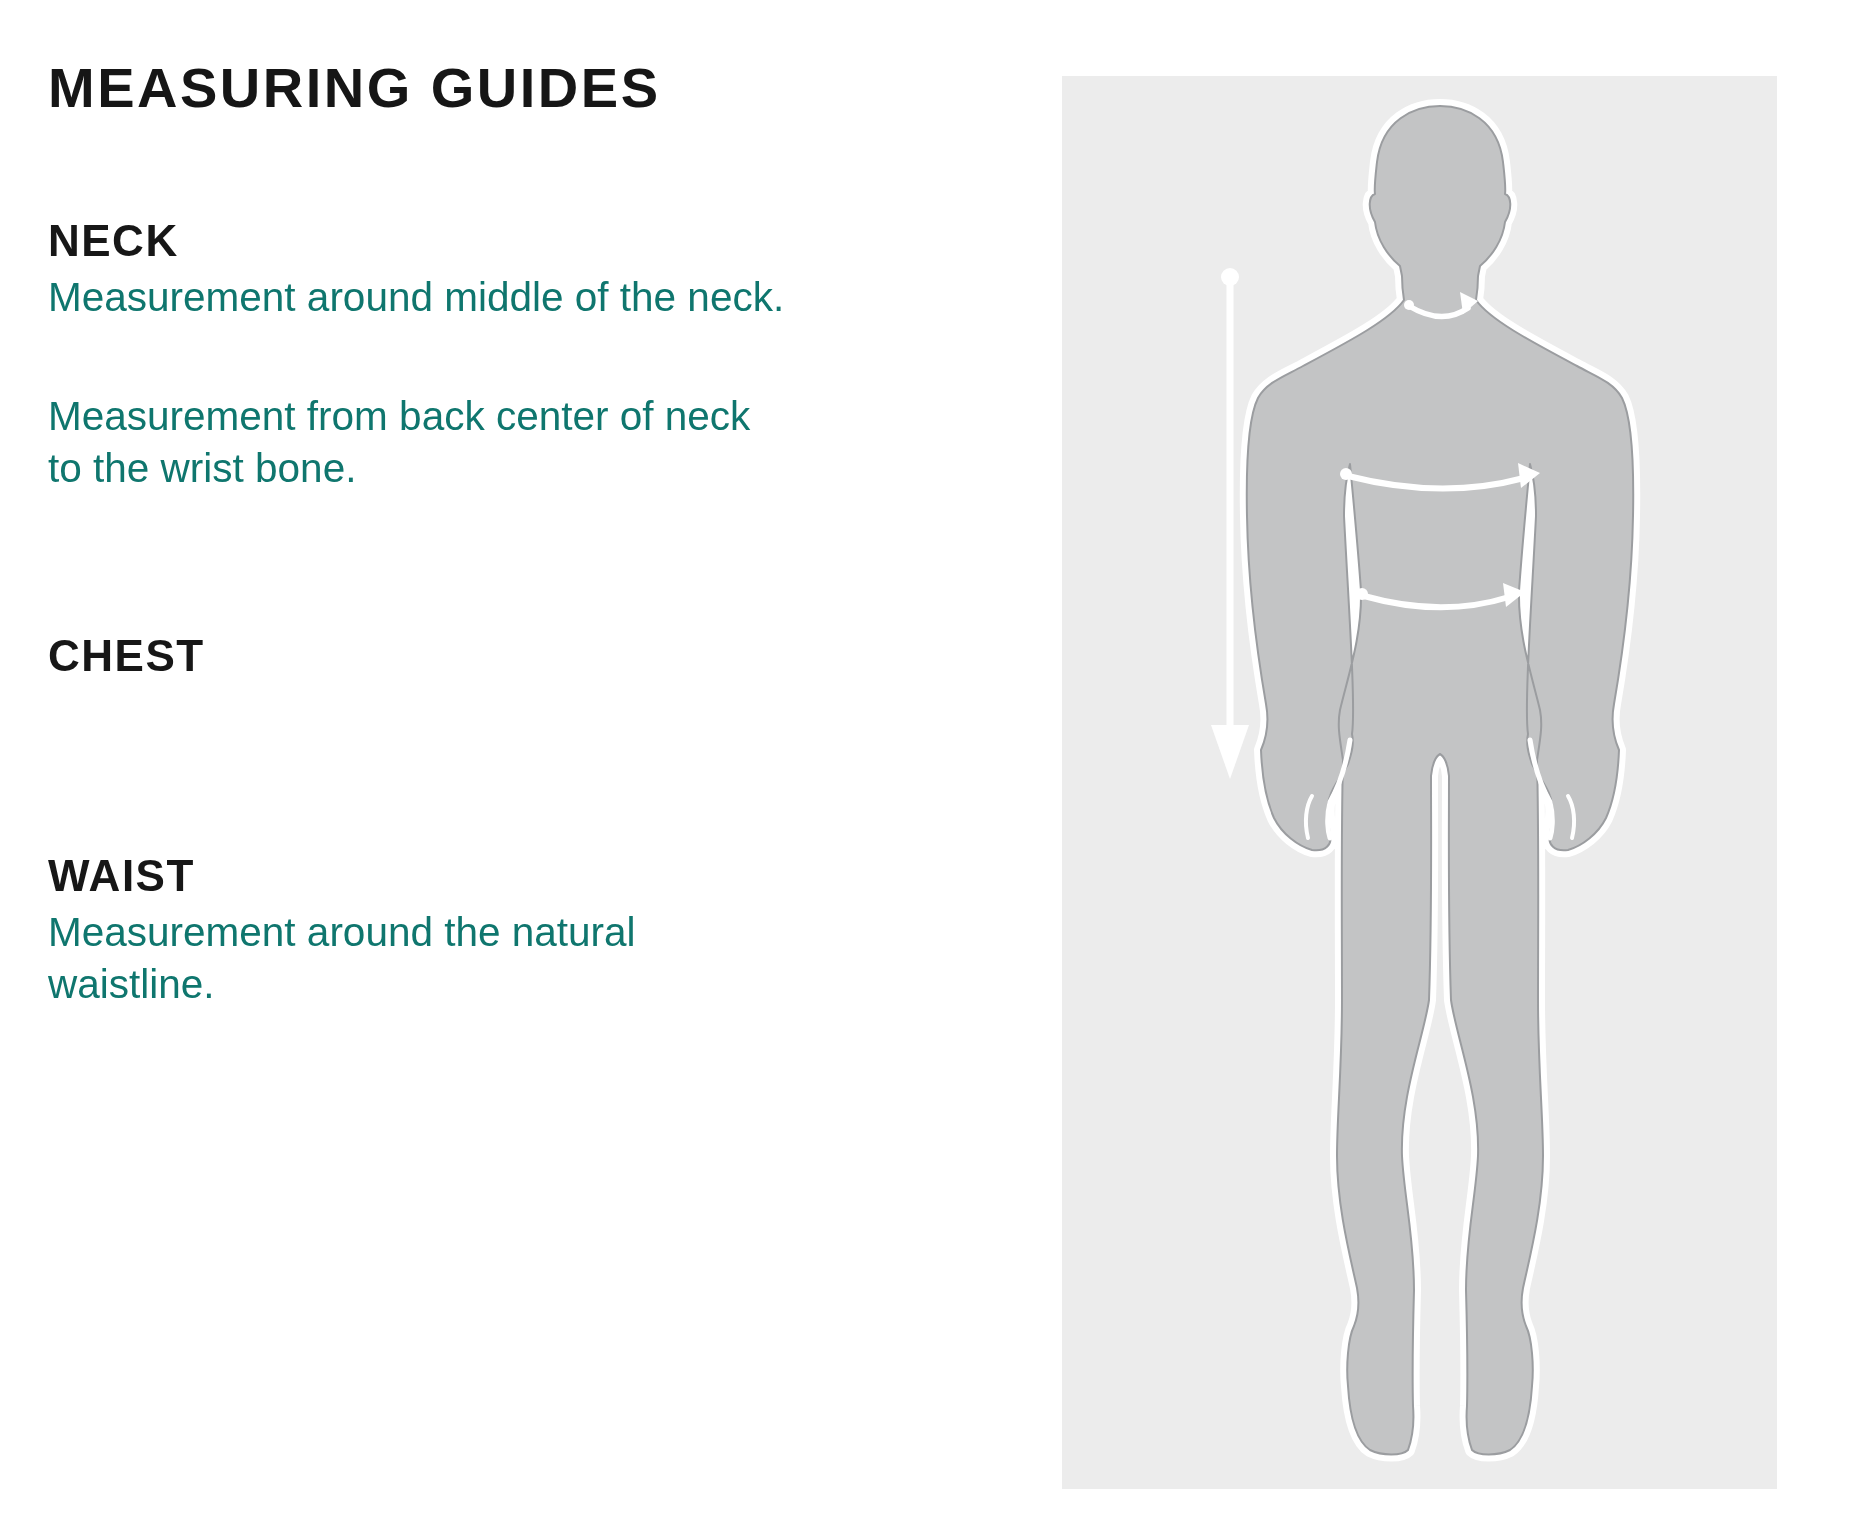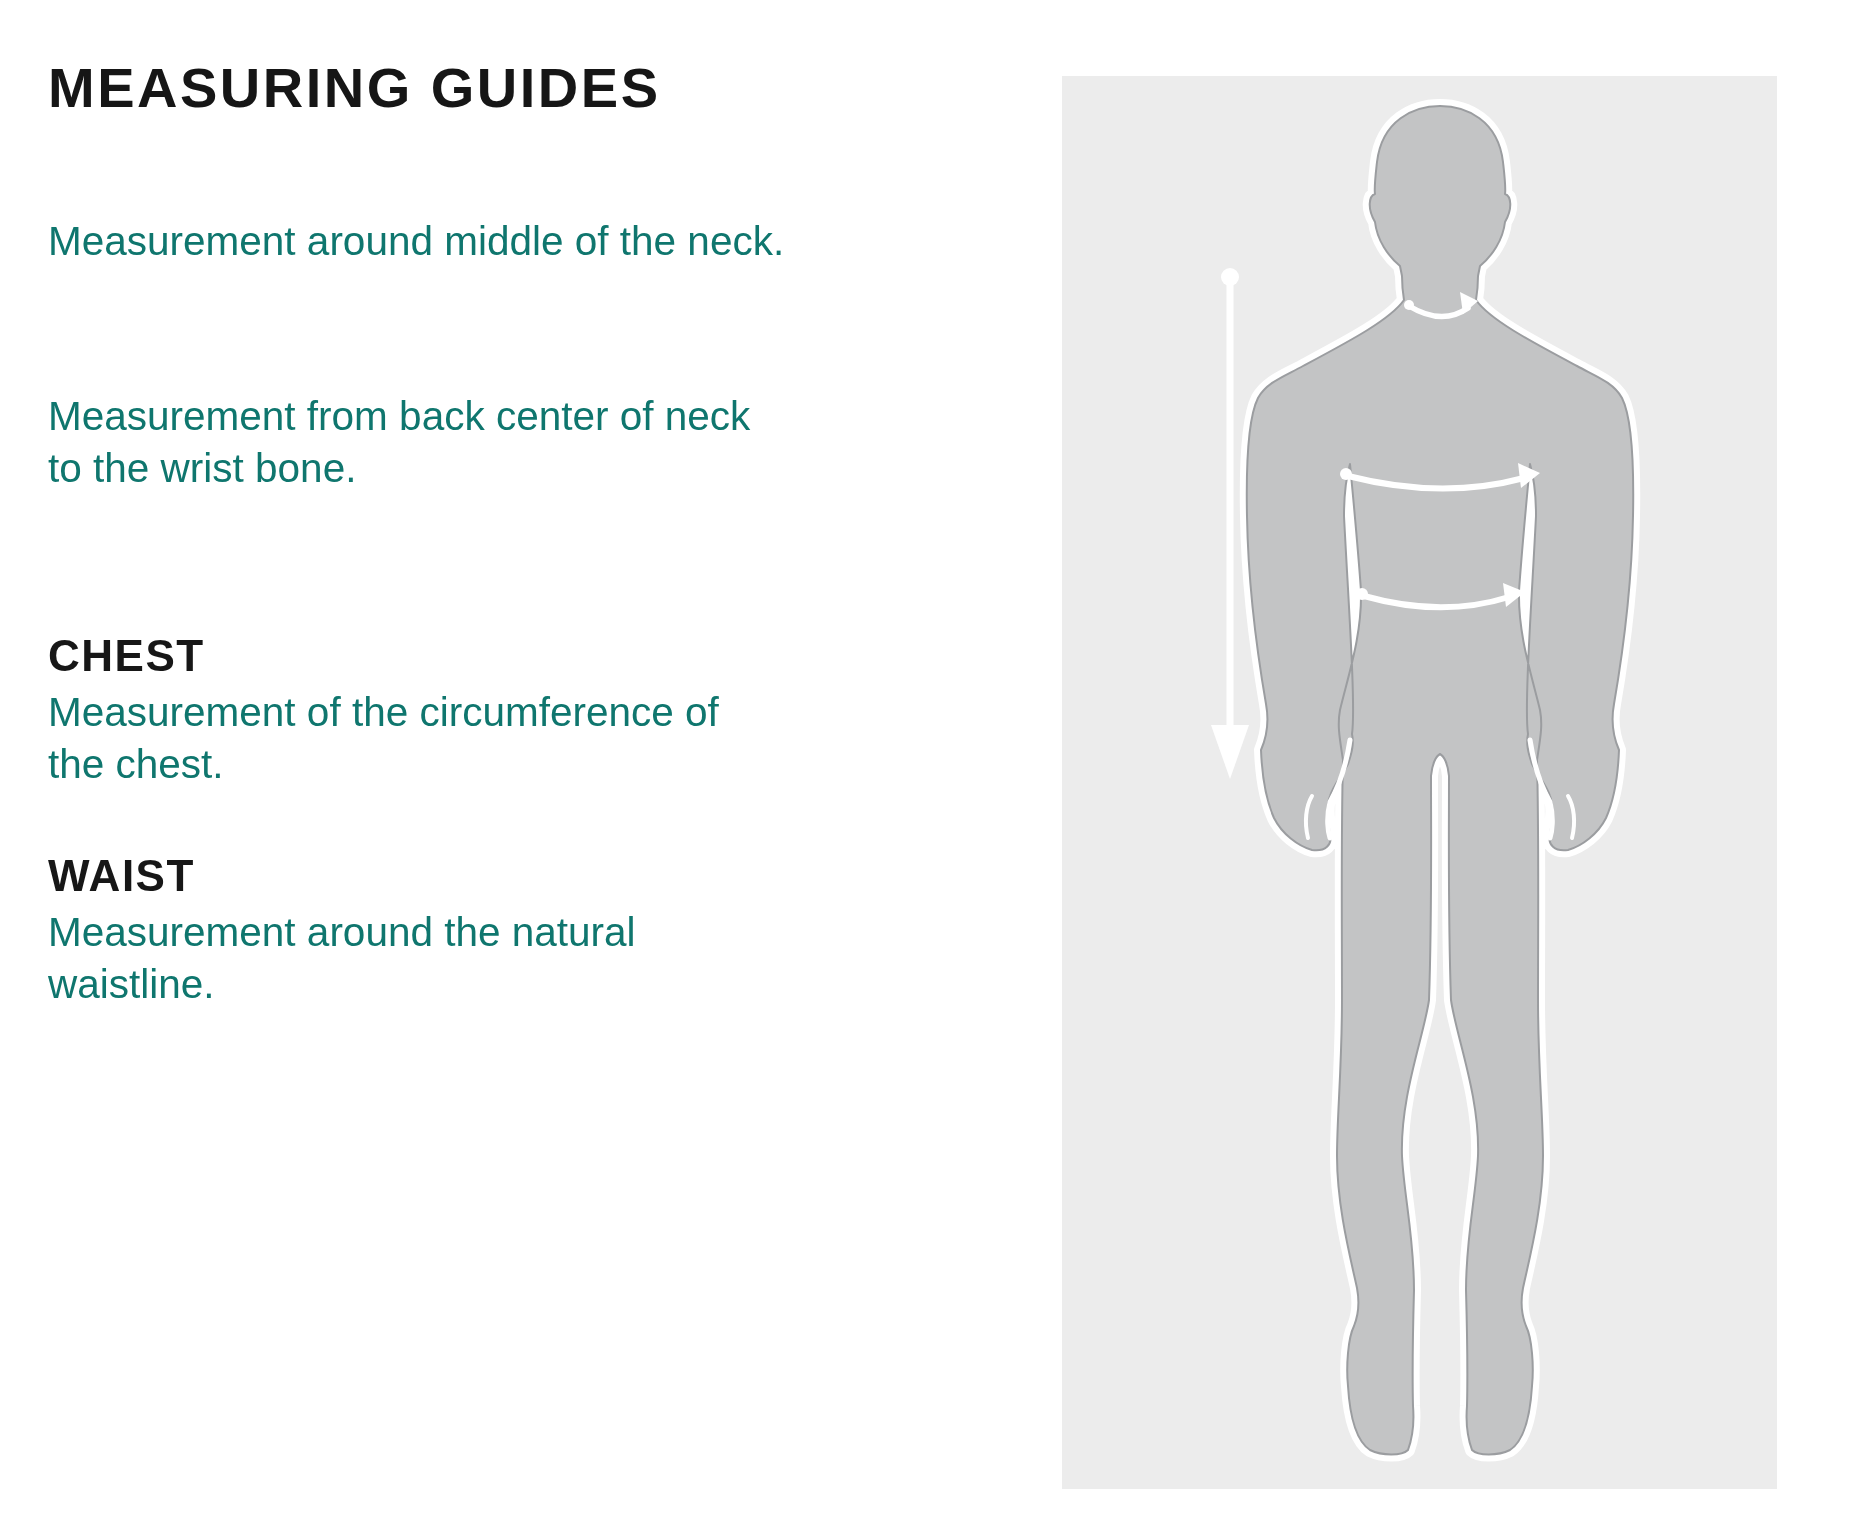--- a/index.html
+++ b/index.html
@@ -30,30 +30,29 @@
   }
   .figure-panel svg{display:block;width:715px;height:1413px;}
 </style>
 </head>
 <body>
 
 <div class="page-title">MEASURING GUIDES</div>
 
 <div id="sections">
     <section class="section s0">
+      <h3>NECK</h3>
       <p>Measurement around middle of the neck.</p>
     </section>
     <section class="section s1">
       <p>Measurement from back center of neck
 to the wrist bone.</p>
     </section>
     <section class="section s2">
       <h3>CHEST</h3>
-      <p>Measurement of the circumference of
-the chest.</p>
     </section>
     <section class="section s3">
       <h3>WAIST</h3>
       <p>Measurement around the natural
 waistline.</p>
     </section>
   </div>
 
 <div class="figure-panel">
   <svg viewBox="0 0 715 1413">

